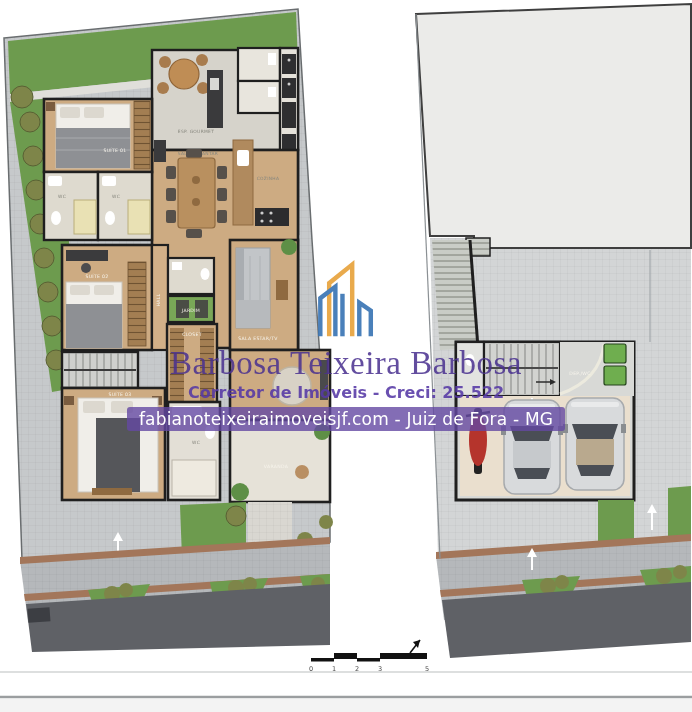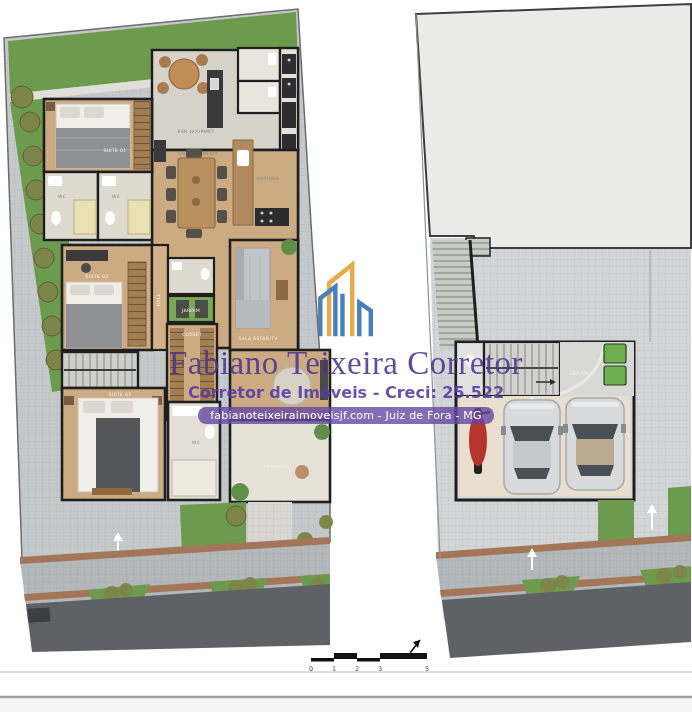--- a/index.html
+++ b/index.html
@@ -6,21 +6,21 @@
   .canvas{position:relative;width:692px;height:712px;background:#ffffff;overflow:hidden;
           font-family:"DejaVu Sans", sans-serif;}
   .plan-svg{position:absolute;left:0;top:0;}
   .watermark{position:absolute;left:0;top:250px;width:692px;text-align:center;pointer-events:none;}
   .wm-logo{display:block;margin:0 auto 4px auto;opacity:.92;}
   .wm-name{font-family:"Liberation Serif", serif;font-size:33px;line-height:34px;
            color:#4a3190;opacity:.86;letter-spacing:.5px;}
   .wm-sub{font-family:"DejaVu Sans", sans-serif;font-size:16px;font-weight:bold;
           color:#5639a6;opacity:.88;margin-top:3px;}
   .wm-site{display:inline-block;margin-top:5px;background:rgba(100,72,163,.8);color:#ffffff;
-           font-size:11px;padding:2px 12px;border-radius:8px;letter-spacing:.2px;}
+           font-size:17px;padding:2px 12px;border-radius:3px;letter-spacing:.2px;}
   svg text{font-family:"DejaVu Sans", sans-serif;}
   .room-label{fill:#f7f4ec;font-size:4.6px;letter-spacing:.3px;}
   .room-label-dark{fill:#87877e;font-size:4.4px;letter-spacing:.3px;}
   .tick{fill:#4a4a4a;font-size:6.5px;}
 </style>
 </head>
 <body>
 
 <div class="canvas">
 
@@ -350,18 +350,18 @@
   <rect x="0" y="699" width="692" height="13" fill="#f3f3f3"></rect>
 </svg>
 
 <div class="watermark">
   <svg class="wm-logo" width="62" height="92" viewBox="0 0 70 95" fill="none" stroke-linejoin="miter">
     <path d="M16 93 L16 33 L42 12 L42 93" stroke="#e8a33d" stroke-width="5"></path>
     <path d="M6 93 L6 50 L23 37 L23 93" stroke="#3b76b5" stroke-width="5"></path>
     <path d="M31 93 L31 45" stroke="#3b76b5" stroke-width="5"></path>
     <path d="M50 93 L50 55 L63 64 L63 93" stroke="#3b76b5" stroke-width="5"></path>
   </svg>
-  <div class="wm-name">Fabiano Teixeira Corretor</div>
+  <div class="wm-name">Barbosa Teixeira Barbosa</div>
   <div class="wm-sub">Corretor de Imóveis - Creci: 25.522</div>
   <div><span class="wm-site">fabianoteixeiraimoveisjf.com - Juiz de Fora - MG</span></div>
 </div>
 
 </div>
 
 </body></html>

